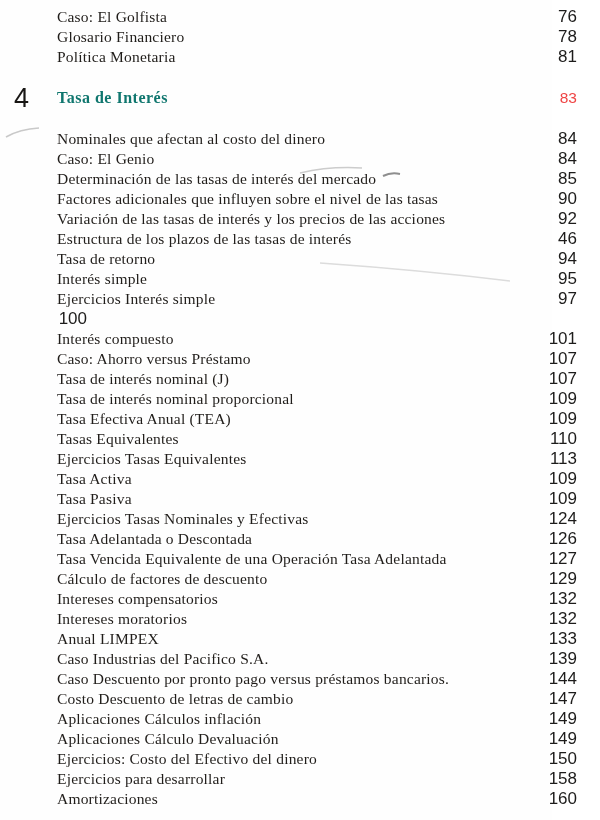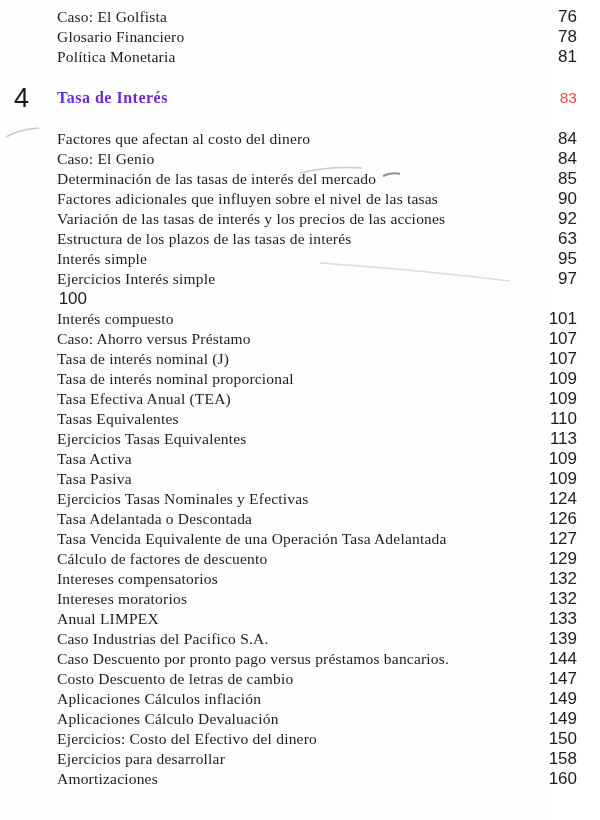--- a/index.html
+++ b/index.html
@@ -65,21 +65,21 @@
     color: #181614;
     line-height: 28px;
   }
   .chapter-title {
     position: absolute;
     left: 57px; top: 0;
     font-family: "Liberation Serif", serif;
     font-size: 16px;
     font-weight: bold;
     letter-spacing: 0.5px;
-    color: #6d28d9;
+    color: #0f766e;
     line-height: 28px;
   }
   .chapter-page {
     position: absolute;
     right: 23px; top: 0;
     font-family: "Liberation Sans", sans-serif;
     font-size: 15.5px;
     color: #ef4444;
     line-height: 28px;
   }
@@ -112,42 +112,46 @@
     </div>
 
   <div class="chapter-row">
     <span class="chapter-num">4</span>
     <span class="chapter-title">Tasa de Interés</span>
     <span class="chapter-page">83</span>
   </div>
 
   <div class="toc-section" id="main-entries">
       <div class="toc-row">
-        <span class="toc-title">Factores que afectan al costo del dinero</span>
+        <span class="toc-title">Nominales que afectan al costo del dinero</span>
         <span class="toc-page">84</span>
       </div>
       <div class="toc-row">
         <span class="toc-title">Caso: El Genio</span>
         <span class="toc-page">84</span>
       </div>
       <div class="toc-row">
         <span class="toc-title">Determinación de las tasas de interés del mercado</span>
         <span class="toc-page">85</span>
       </div>
       <div class="toc-row">
         <span class="toc-title">Factores adicionales que influyen sobre el nivel de las tasas</span>
         <span class="toc-page">90</span>
       </div>
       <div class="toc-row">
         <span class="toc-title">Variación  de las tasas de interés y los precios de las acciones</span>
         <span class="toc-page">92</span>
       </div>
       <div class="toc-row">
         <span class="toc-title">Estructura de los plazos de las tasas de interés</span>
-        <span class="toc-page">63</span>
+        <span class="toc-page">46</span>
+      </div>
+      <div class="toc-row">
+        <span class="toc-title">Tasa de retorno</span>
+        <span class="toc-page">94</span>
       </div>
       <div class="toc-row">
         <span class="toc-title">Interés simple</span>
         <span class="toc-page">95</span>
       </div>
       <div class="toc-row">
         <span class="toc-title">Ejercicios Interés simple</span>
         <span class="toc-page">97</span>
       </div>
       <div class="toc-row">

